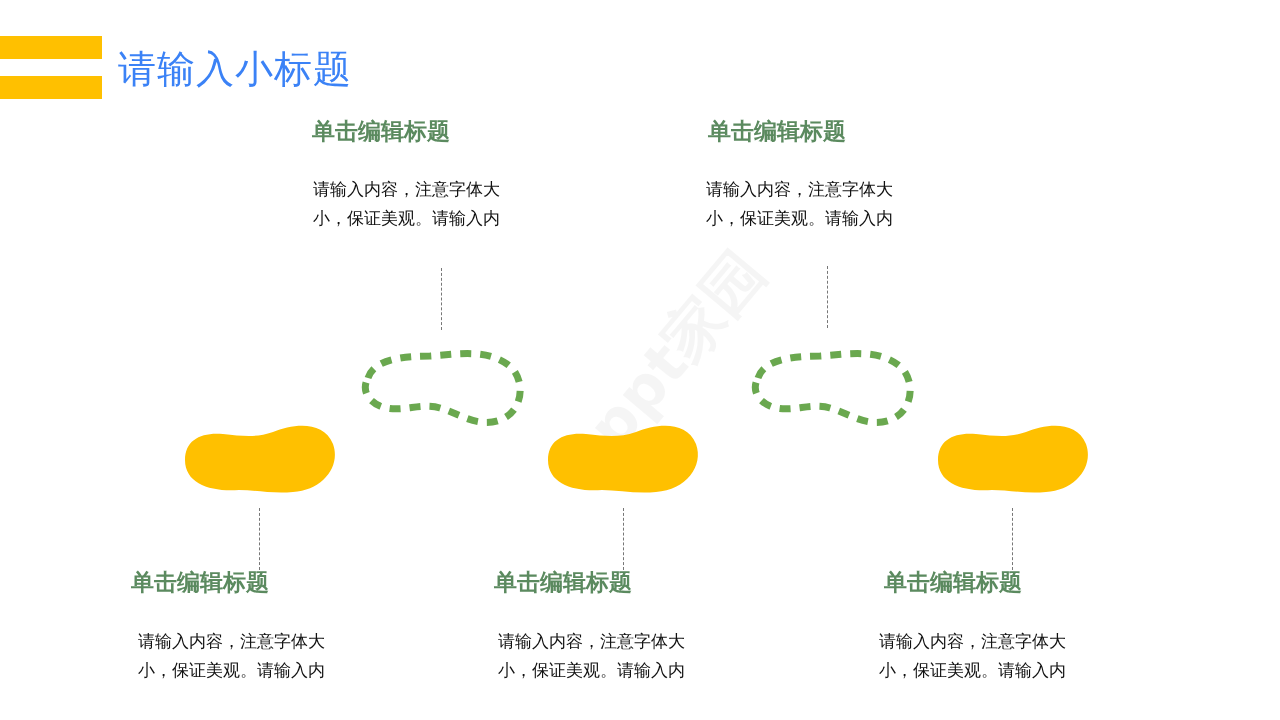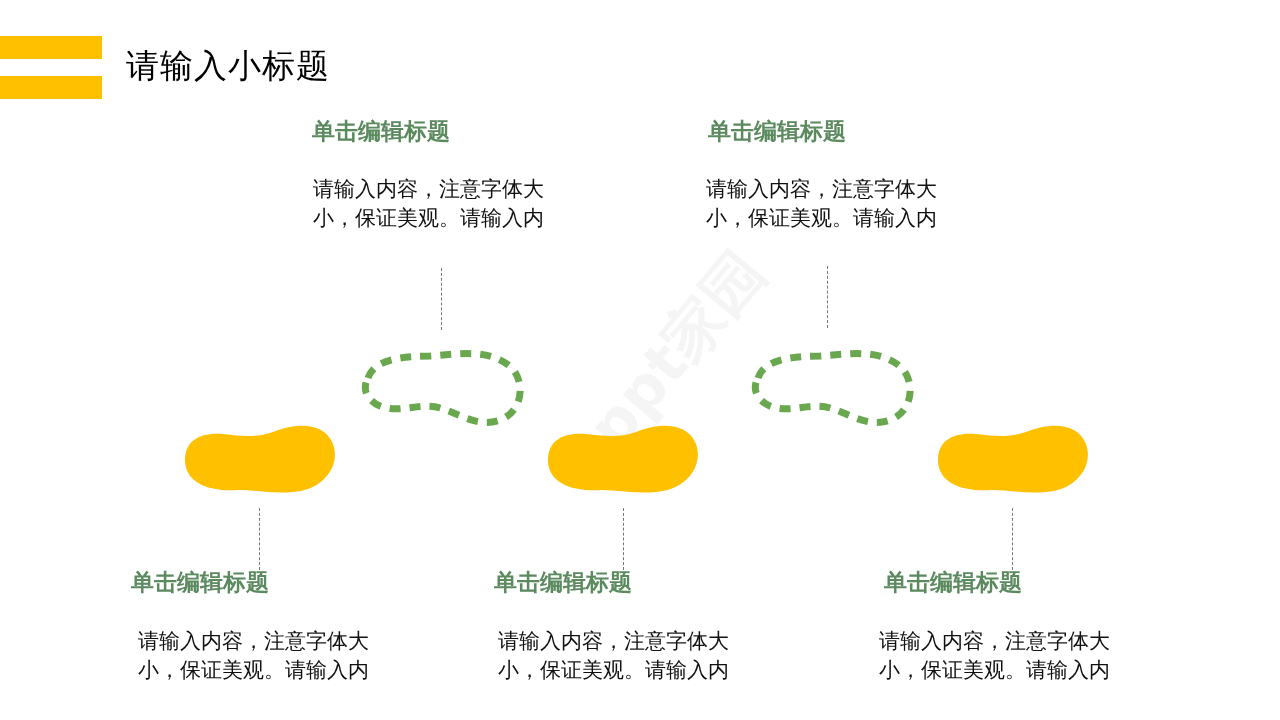--- a/index.html
+++ b/index.html
@@ -1,22 +1,22 @@
 <!DOCTYPE html>
 <html><head>
 <meta charset="utf-8">
 <style>
   html, body { margin:0; padding:0; }
   body { width:1280px; height:720px; position:relative; background:#ffffff; overflow:hidden;
          font-family:"DejaVu Sans","Liberation Sans",sans-serif; }
   .bar { position:absolute; left:0; width:102px; height:23px; }
-  .slide-title { position:absolute; left:126px; top:44px; font-size:33px; color:#000000; letter-spacing:1px; white-space:nowrap; }
+  .slide-title { position:absolute; left:118px; top:44px; font-size:38px; color:#3b82f6; letter-spacing:1px; white-space:nowrap; }
   .item-title { position:absolute; width:260px; text-align:left; font-family:"DejaVu Serif","Liberation Serif",serif;
                 font-size:23px; font-weight:bold; white-space:nowrap; }
-  .item-body { position:absolute; width:270px; font-size:21px; line-height:29px; color:#111; }
+  .item-body { position:absolute; width:270px; font-size:17px; line-height:29px; color:#111; }
   .vdash { position:absolute; width:0; border-left:1.2px dashed #777; }
   svg.shape { position:absolute; overflow:visible; }
   .watermark { position:absolute; left:560px; top:310px; font-size:60px; color:rgba(0,0,0,0.04);
                transform:rotate(-50deg); white-space:nowrap; font-weight:bold; }
 </style>
 </head>
 <body>
 
 <div class="bar" style="top:36px;background:#FFC000;"></div>
 <div class="bar" style="top:76px;background:#FFC000;"></div>

